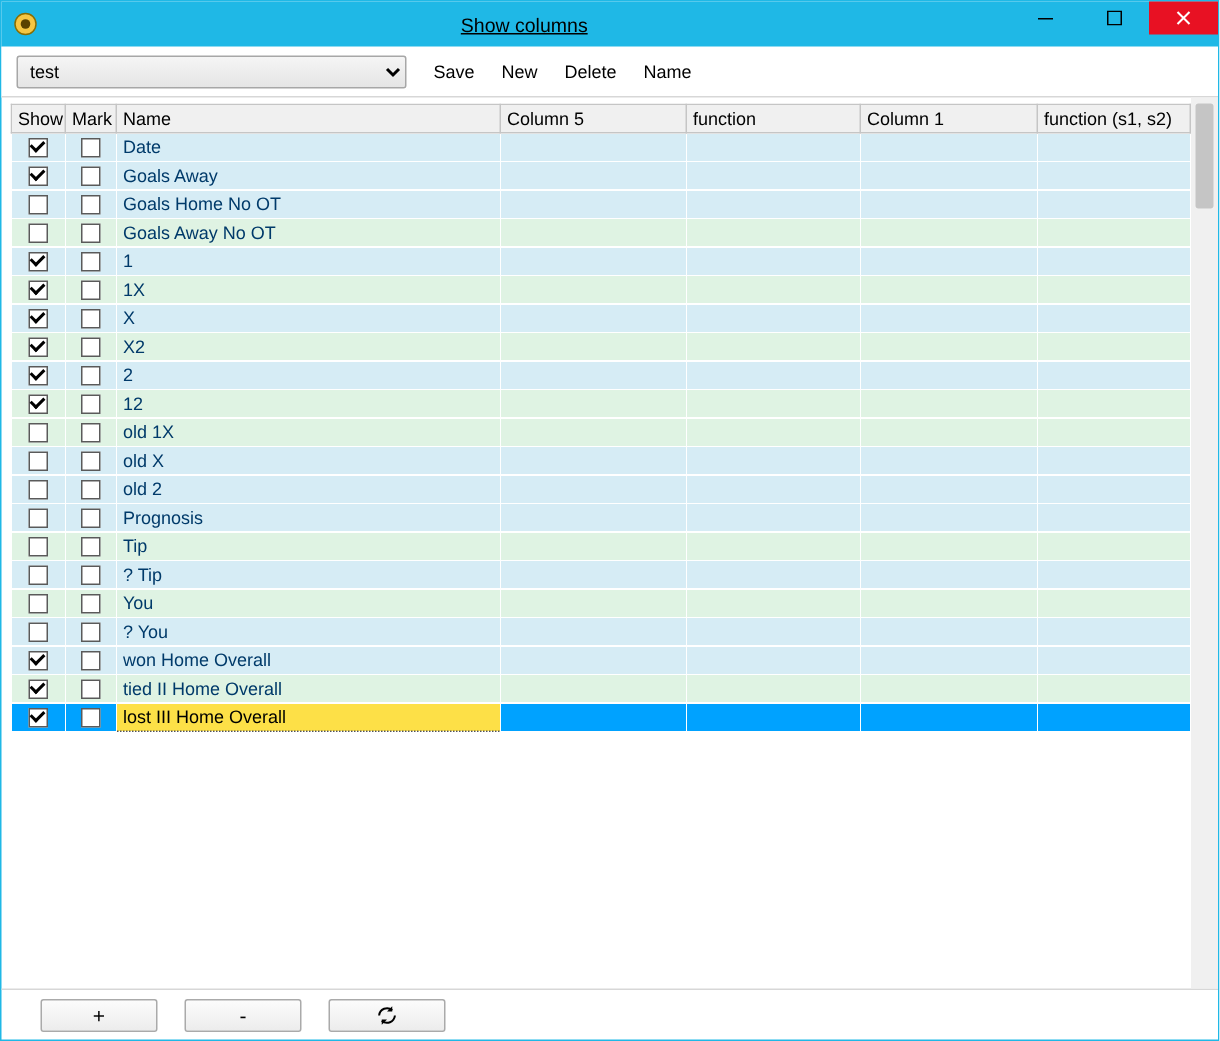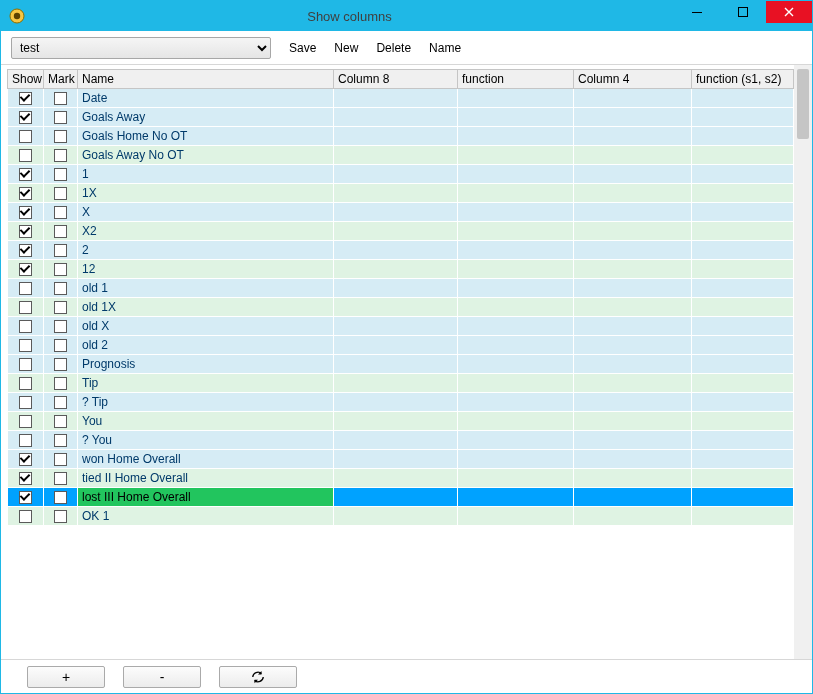--- a/index.html
+++ b/index.html
@@ -27,21 +27,22 @@
 .titlebar .app-icon {
   width: 16px; height: 16px;
   margin-left: 8px;
   display: inline-flex;
   align-items: center; justify-content: center;
 }
 .titlebar .title {
   flex: 1;
   text-align: center;
   font-size: 13px;
-  color: #404040;
+  color: #000000;
+  text-decoration: underline;
 }
 .titlebar .win-controls {
   display: flex;
   height: 100%;
 }
 .titlebar .win-btn {
   width: 46px;
   height: 22px;
   display: flex;
   align-items: center;
@@ -110,21 +111,21 @@
 table.grid td {
   border: 1px solid transparent;
   padding: 1px 4px;
   height: 19px;
   white-space: nowrap;
   overflow: hidden;
 }
 table.grid tr.row-blue td { background: #d6ecf5; }
 table.grid tr.row-green td { background: #dff3e3; }
 table.grid tr.row-selected td { background: #00a2ff; color: #fff; }
-table.grid tr.row-selected td.name-cell { background: #22c55e; color: #000; border: 1px dotted #555; }
+table.grid tr.row-selected td.name-cell { background: #fde047; color: #000; border: 1px dotted #555; }
 table.grid tr.row-selected td.chk-cell { background: #00a2ff; }
 .chk-cell { text-align: center; }
 .chk {
   width: 13px; height: 13px;
   border: 1px solid #5a5a5a;
   display: inline-block;
   background: #fff;
   position: relative;
   vertical-align: middle;
 }
@@ -223,23 +224,23 @@
             <col style="width:124px">
             <col style="width:116px">
             <col style="width:118px">
             <col style="width:102px">
           </colgroup>
           <thead>
             <tr>
               <th>Show</th>
               <th>Mark</th>
               <th>Name</th>
-              <th>Column 8</th>
+              <th>Column 5</th>
               <th>function</th>
-              <th>Column 4</th>
+              <th>Column 1</th>
               <th>function (s1, s2)</th>
             </tr>
           </thead>
           <tbody id="grid-body">
               <tr class="row-blue">
                 <td class="chk-cell"><span class="chk checked"></span></td>
                 <td class="chk-cell"><span class="chk"></span></td>
                 <td class="name-cell">Date</td>
                 <td></td>
                 <td></td>
@@ -320,29 +321,20 @@
               </tr>
               <tr class="row-green">
                 <td class="chk-cell"><span class="chk checked"></span></td>
                 <td class="chk-cell"><span class="chk"></span></td>
                 <td class="name-cell">12</td>
                 <td></td>
                 <td></td>
                 <td></td>
                 <td></td>
               </tr>
-              <tr class="row-blue">
-                <td class="chk-cell"><span class="chk"></span></td>
-                <td class="chk-cell"><span class="chk"></span></td>
-                <td class="name-cell">old 1</td>
-                <td></td>
-                <td></td>
-                <td></td>
-                <td></td>
-              </tr>
               <tr class="row-green">
                 <td class="chk-cell"><span class="chk"></span></td>
                 <td class="chk-cell"><span class="chk"></span></td>
                 <td class="name-cell">old 1X</td>
                 <td></td>
                 <td></td>
                 <td></td>
                 <td></td>
               </tr>
               <tr class="row-blue">
@@ -423,29 +415,20 @@
                 <td class="name-cell">tied II Home Overall</td>
                 <td></td>
                 <td></td>
                 <td></td>
                 <td></td>
               </tr>
               <tr class="row-selected">
                 <td class="chk-cell"><span class="chk checked"></span></td>
                 <td class="chk-cell"><span class="chk"></span></td>
                 <td class="name-cell">lost III Home Overall</td>
-                <td></td>
-                <td></td>
-                <td></td>
-                <td></td>
-              </tr>
-              <tr class="row-green">
-                <td class="chk-cell"><span class="chk"></span></td>
-                <td class="chk-cell"><span class="chk"></span></td>
-                <td class="name-cell">OK 1</td>
                 <td></td>
                 <td></td>
                 <td></td>
                 <td></td>
               </tr>
             </tbody>
         </table>
       </div>
     </div>
     <div class="right-scroll">

